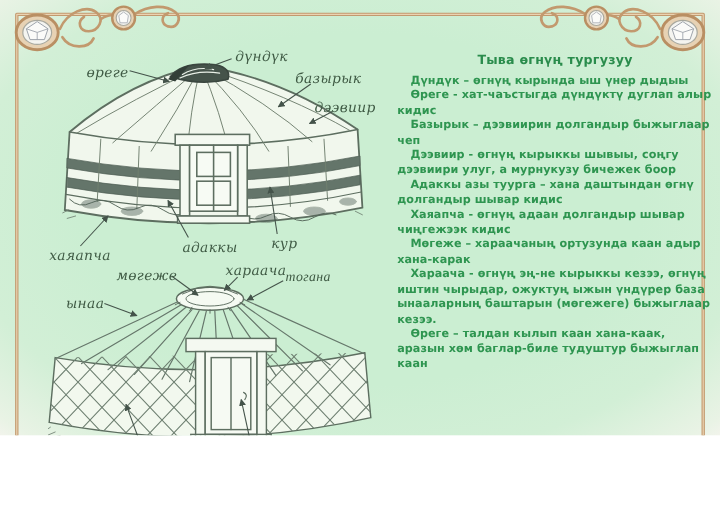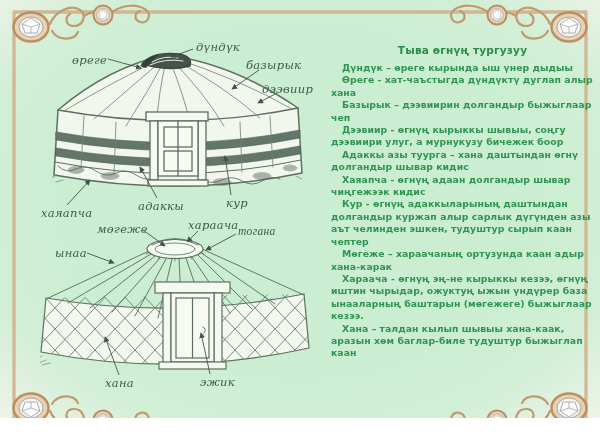--- a/index.html
+++ b/index.html
@@ -1,17 +1,17 @@
 <!DOCTYPE html>
 <html><head>
 <meta charset="utf-8">
 <style>
   html,body{margin:0;padding:0;background:#ffffff;}
   .page{
-    position:relative;width:600px;height:418px;overflow:hidden;
+    position:relative;width:600px;height:363px;overflow:hidden;
     background:radial-gradient(ellipse at 50% 48%, #cbeed2 55%, #d2efd6 78%, #e9f3e5 96%, #f2f4ec 100%);
     font-family:"Liberation Sans", sans-serif;
   }
   svg{display:block;}
   .overlay{position:absolute;left:0;top:0;width:600px;height:435px;pointer-events:none;}
   .fig{position:absolute;}
   .label{
     position:absolute;font:italic 11.5px "DejaVu Serif", serif;
     color:#3f5a44;white-space:nowrap;letter-spacing:.3px;
   }
@@ -204,37 +204,36 @@
       <path d="M119,375 L105,337" marker-end="url(#ah)"></path>
       <path d="M210,374 L201,333" marker-end="url(#ah)"></path>
     </g>
   </svg>
 
   <span class="label" style="left:196px;top:40px;">дүндүк</span>
   <span class="label" style="left:72px;top:53px;">өреге</span>
   <span class="label" style="left:246px;top:58px;">базырык</span>
   <span class="label" style="left:262px;top:82px;">дээвиир</span>
   <span class="label" style="left:41px;top:206px;">хаяапча</span>
-  <span class="label" style="left:138px;top:199px;">адаккы</span>
+  <span class="label" style="left:152px;top:199px;">адаккы</span>
   <span class="label" style="left:226px;top:196px;">кур</span>
 
   <span class="label" style="left:97px;top:222px;">мөгеже</span>
   <span class="label" style="left:172px;top:218px;margin-left:16px;">хараача</span>
   <span class="label" style="left:238px;top:225px;font-family:Liberation Serif, serif;">тогана</span>
   <span class="label" style="left:55px;top:246px;">ынаа</span>
   <span class="label" style="left:105px;top:376px;">хана</span>
   <span class="label" style="left:200px;top:375px;">эжик</span>
 
   <div class="textcol">
     <h1>Тыва өгнүң тургузуу</h1>
-    <p>Дүндүк – өреге кырында ыш үнер дыдыы</p>
-    <p>Өреге - хат-чаъстыгда дүндүктү дуглап алыр хана</p>
+    <p>Дүндүк – өгнүң кырында ыш үнер дыдыы</p>
+    <p>Өреге - хат-чаъстыгда дүндүктү дуглап алыр кидис</p>
     <p>Базырык – дээвиирин долгандыр быжыглаар чеп</p>
     <p>Дээвиир - өгнүң кырыккы шывыы, соңгу дээвиири улуг, а мурнукузу бичежек боор</p>
     <p>Адаккы азы туурга – хана даштындан өгнү долгандыр шывар кидис</p>
     <p>Хаяапча - өгнүң адаан долгандыр шывар чиңгежээк кидис</p>
-    <p>Кур - өгнүң адаккыларының даштындан долгандыр куржап алыр сарлык дүгүнден азы аът челинден эшкен, тудуштур сырып каан чептер</p>
     <p>Мөгеже – хараачаның ортузунда каан адыр хана-карак</p>
     <p>Хараача - өгнүң эң-не кырыккы кезээ, өгнүң иштин чырыдар, ожуктуң ыжын үндүрер база ынааларның баштарын (мөгежеге) быжыглаар кезээ.</p>
-    <p>Хана – талдан кылып шывыы хана-каак, аразын хөм баглар-биле тудуштур быжыглап каан</p>
+    <p>Өреге – талдан кылып каан хана-каак, аразын хөм баглар-биле тудуштур быжыглап каан</p>
   </div>
 
 </div>
 
 </body></html>

